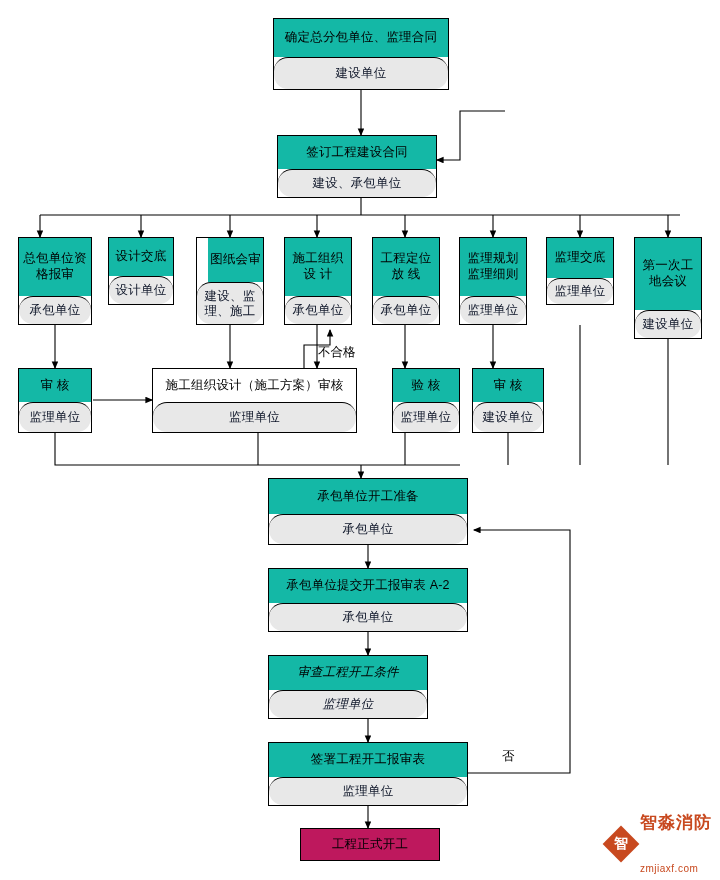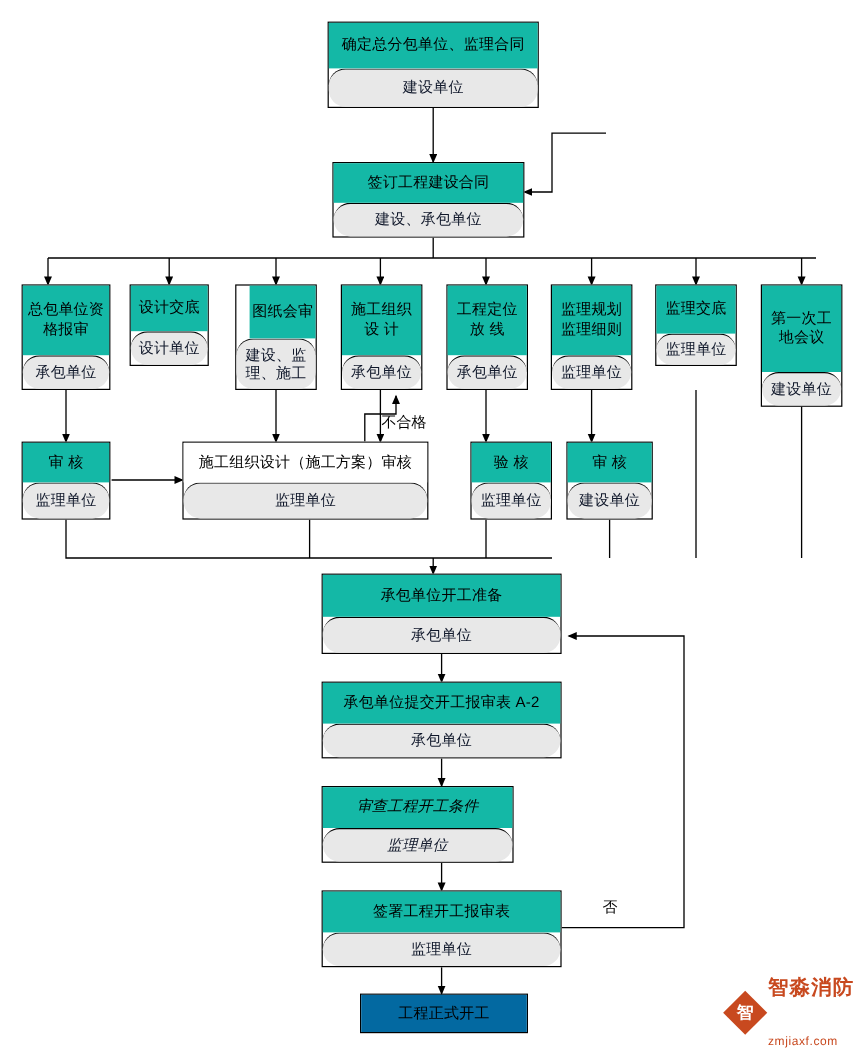--- a/index.html
+++ b/index.html
@@ -53,21 +53,21 @@
     border-top: 1px solid #000;
     color: #0f172a;
     font-size: 12.5px;
     line-height: 1.2;
     padding: 1px 2px;
     box-sizing: border-box;
     letter-spacing: 0.2px;
     border-radius: 14px;
   }
   .node.single .title {
-    background: #0369a1;
+    background: #be185d;
   }
   .node.shaded-title .title {
     background: #e8e8e8;
   }
   .label {
     position: absolute;
     font-size: 12.5px;
     color: #000;
     z-index: 4;
     white-space: nowrap;

